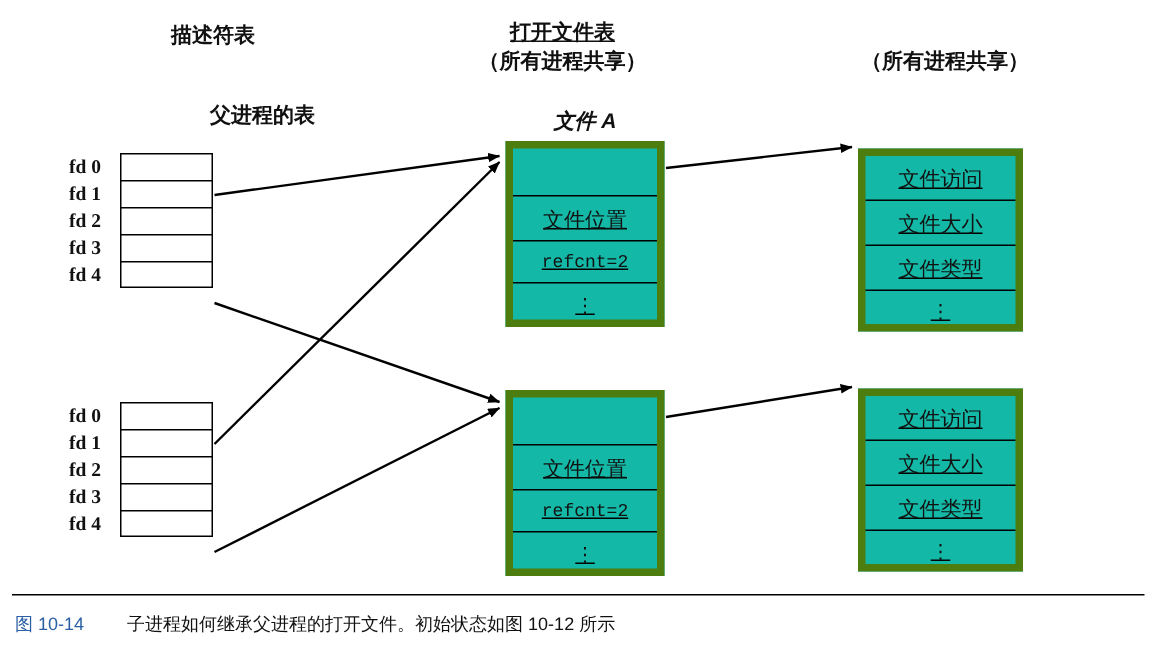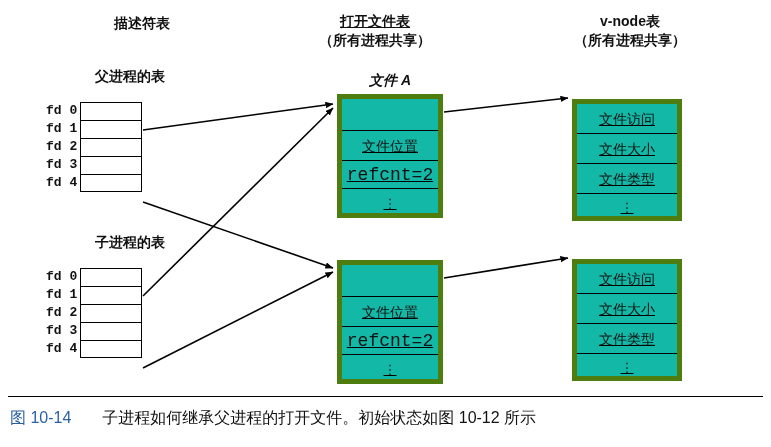--- a/index.html
+++ b/index.html
@@ -39,21 +39,21 @@
   
   .fdtable { position: absolute; }
   .fdrow {
     position: relative;
     height: 18px;
     display: flex;
     align-items: stretch;
   }
   .fdlabel {
     width: 34px;
-    font-family: Liberation Mono, monospace;
+    font-family: Liberation Serif, serif;
     font-weight: bold;
     font-size: 13px;
     line-height: 18px;
     color: #111;
     text-align: left;
     white-space: nowrap;
   }
   .fdcell {
     width: 62px;
     border: 1px solid #000;
@@ -80,21 +80,21 @@
     overflow: hidden;
   }
   .cell.last { border-bottom: none; }
   .cell.blank { }
   .cell.cn {
     font-family: "Liberation Sans", sans-serif;
     font-size: 14px;
   }
   .cell.mono {
     font-family: "Liberation Mono", monospace;
-    font-size: 18px;
+    font-size: 12px;
   }
   .cell.dots {
     font-family: "Liberation Serif", serif;
     font-size: 13px;
     letter-spacing: 0;
   }
 
   
   svg.arrows {
     position: absolute;
@@ -112,42 +112,41 @@
     width: 755px;
     height: 1px;
     background: #000;
   }
   .caption {
     position: absolute;
     left: 10px;
     top: 408px;
     width: 752px;
     font-family: "Liberation Sans", sans-serif;
-    font-size: 16px;
+    font-size: 12px;
     color: #111;
     white-space: nowrap;
   }
   .caption .cap-label { color: #2a5fa5; font-weight: normal; }
   .caption .cap-num { color: #2a5fa5; }
   .caption .cap-text { color: #111; }
 </style>
 </head>
 <body>
 
 <div id="page">
 
   <div class="abs hdr" style="left:62px; top:14px; width:160px;">描述符表</div>
 
   <div class="abs hdr" style="left:295px; top:12px; width:160px;text-decoration:underline;">打开文件表</div>
   <div class="abs hdr" style="left:290px; top:31px; width:170px;">（所有进程共享）</div>
 
-  <div class="abs hdr" style="left:545px; top:12px; width:170px;">v-node表</div>
   <div class="abs hdr" style="left:540px; top:31px; width:180px;">（所有进程共享）</div>
 
-  <div class="abs subhdr" style="left:50px; top:68px; width:160px;">父进程的表</div>
+  <div class="abs subhdr" style="left:50px; top:68px; width:160px;text-align:right;">父进程的表</div>
 
   <div class="fdtable" style="left:46px; top:102px;">
     <div class="fdrow">
       <div class="fdlabel">fd 0</div>
       <div class="fdcell"></div>
     </div>
     <div class="fdrow">
       <div class="fdlabel">fd 1</div>
       <div class="fdcell"></div>
     </div>
@@ -158,21 +157,20 @@
     <div class="fdrow">
       <div class="fdlabel">fd 3</div>
       <div class="fdcell"></div>
     </div>
     <div class="fdrow">
       <div class="fdlabel">fd 4</div>
       <div class="fdcell"></div>
     </div>
   </div>
 
-  <div class="abs subhdr" style="left:50px; top:234px; width:160px;">子进程的表</div>
 
   <div class="fdtable" style="left:46px; top:268px;">
     <div class="fdrow">
       <div class="fdlabel">fd 0</div>
       <div class="fdcell"></div>
     </div>
     <div class="fdrow">
       <div class="fdlabel">fd 1</div>
       <div class="fdcell"></div>
     </div>

